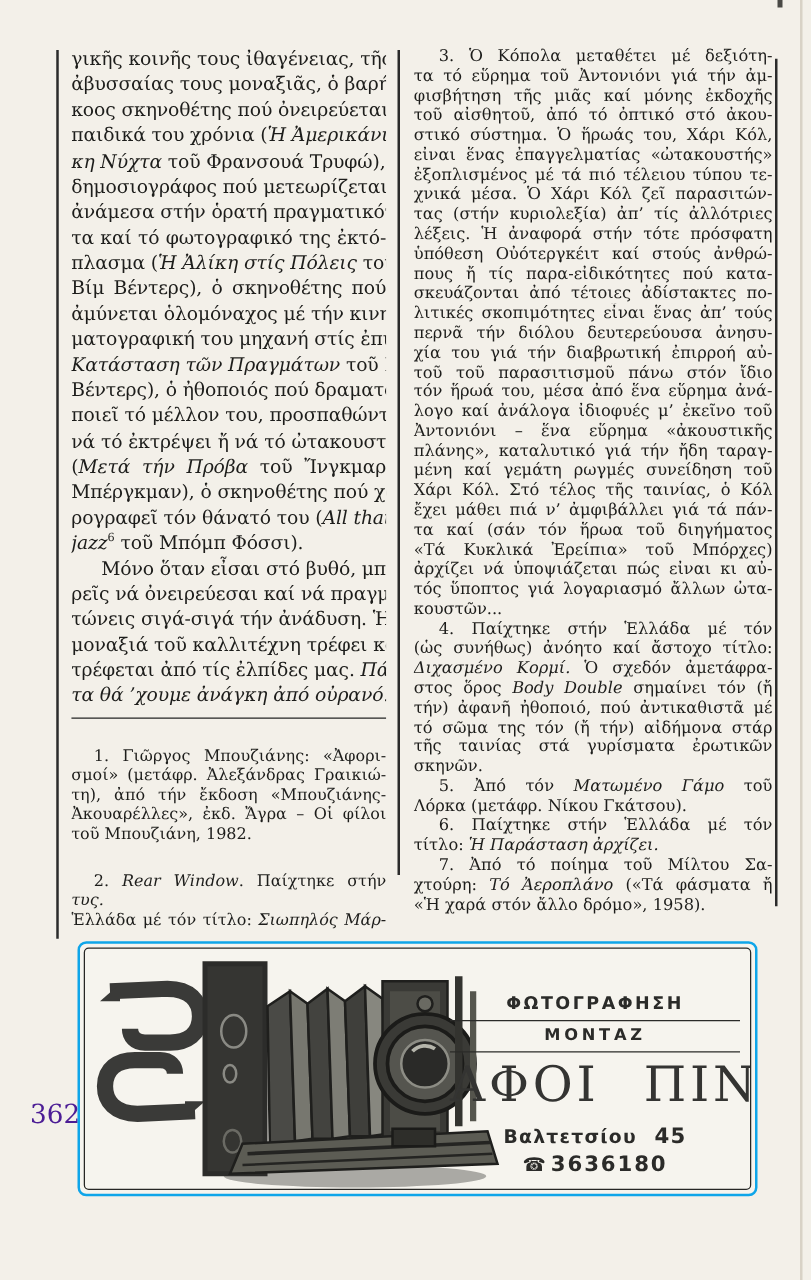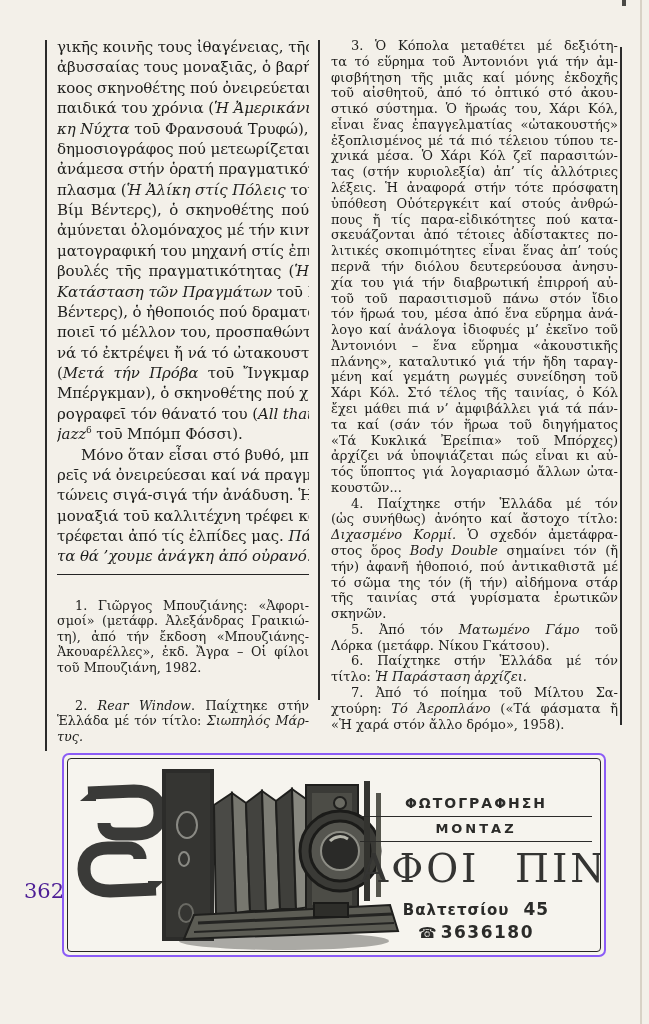--- a/index.html
+++ b/index.html
@@ -25,21 +25,21 @@
   .right-lines .tl{font-size:13px;line-height:15.78px;}
   .right-lines .tl.ind{padding-left:20px;}
   i{font-style:italic;}
   sup{font-size:9px;line-height:0;vertical-align:super;}
   .fn-rule{height:0;border-top:1.6px solid #242424;margin:7px 0 5px 0;width:100%;}
 
   .page-number{position:absolute;left:24px;top:879px;font-size:21px;color:#4c1d95;}
 
   
   .ad-box{position:absolute;left:62px;top:753px;width:540px;height:200px;
-    border:2px solid #8b5cf6;border-radius:7px;background:#f6f4ee;}
+    border:2px solid #0ea5e9;border-radius:7px;background:#f6f4ee;}
   .ad-inner{position:absolute;left:3px;top:3px;right:3px;bottom:3px;
     border:1.5px solid #262624;border-radius:4px;overflow:hidden;}
   .ad-logo{position:absolute;left:8px;top:18px;}
   .ad-camera{position:absolute;left:86px;top:4px;}
   .ad-text{position:absolute;left:292px;top:36px;width:232px;text-align:center;
     font-family:"DejaVu Sans","Liberation Sans",sans-serif;color:#2b2b29;}
   .ad-line1{font-size:14px;font-weight:bold;letter-spacing:2px;}
   .ad-hr{border:none;border-top:1.6px solid #2b2b29;margin:5px 0 4px 0;}
   .ad-line2{font-size:13px;font-weight:bold;letter-spacing:3px;}
   .ad-brand{font-family:"DejaVu Serif",serif;font-weight:normal;font-size:39px;
@@ -62,25 +62,25 @@
 
 <div class="col" style="left:57px;top:37px;width:252px;">
   <div class="main-lines">
       <div class="tl"><span>γικῆς κοινῆς τους ἰθαγένειας, τῆς</span></div>
       <div class="tl"><span>ἀβυσσαίας τους μοναξιᾶς, ὁ βαρή-</span></div>
       <div class="tl"><span>κοος σκηνοθέτης πού ὀνειρεύεται τά</span></div>
       <div class="tl"><span>παιδικά του χρόνια (</span><i>Ἡ Ἀμερικάνι-</i></div>
       <div class="tl"><i>κη Νύχτα</i><span> τοῦ Φρανσουά Τρυφώ), ὁ</span></div>
       <div class="tl"><span>δημοσιογράφος πού μετεωρίζεται</span></div>
       <div class="tl"><span>ἀνάμεσα στήν ὁρατή πραγματικότη-</span></div>
+      <div class="tl"><span>τα καί τό φωτογραφικό της ἐκτό-</span></div>
       <div class="tl"><span>πλασμα (</span><i>Ἡ Ἀλίκη στίς Πόλεις</i><span> τοῦ</span></div>
       <div class="tl"><span>Βίμ Βέντερς), ὁ σκηνοθέτης πού</span></div>
       <div class="tl"><span>ἀμύνεται ὁλομόναχος μέ τήν κινη-</span></div>
       <div class="tl"><span>ματογραφική του μηχανή στίς ἐπι-</span></div>
-      <div class="tl"><span>βουλές τῆς πραγματικότητας (</span><i>Ἡ</i></div>
       <div class="tl"><i>Κατάσταση τῶν Πραγμάτων</i><span> τοῦ Βίμ</span></div>
       <div class="tl"><span>Βέντερς), ὁ ἠθοποιός πού δραματο-</span></div>
       <div class="tl"><span>ποιεῖ τό μέλλον του, προσπαθώντας</span></div>
       <div class="tl"><span>νά τό ἐκτρέψει ἤ νά τό ὠτακουστής</span></div>
       <div class="tl"><span>(</span><i>Μετά τήν Πρόβα</i><span> τοῦ Ἴνγκμαρ</span></div>
       <div class="tl"><span>Μπέργκμαν), ὁ σκηνοθέτης πού χο-</span></div>
       <div class="tl"><span>ρογραφεῖ τόν θάνατό του (</span><i>All that</i></div>
       <div class="tl end"><i>jazz</i><sup>6</sup><span> τοῦ Μπόμπ Φόσσι).</span></div>
       <div class="tl ind"><span>Μόνο ὅταν εἶσαι στό βυθό, μπο-</span></div>
       <div class="tl"><span>ρεῖς νά ὀνειρεύεσαι καί νά πραγμα-</span></div>
@@ -90,22 +90,22 @@
       <div class="tl end"><i>τα θά ’χουμε ἀνάγκη ἀπό οὐρανό.</i></div>
     </div>
   <div class="fn-rule"></div>
   <div class="fn-lines">
       <div class="tl ind"><span>1. Γιῶργος Μπουζιάνης: «Ἀφορι-</span></div>
       <div class="tl"><span>σμοί» (μετάφρ. Ἀλεξάνδρας Γραικιώ-</span></div>
       <div class="tl"><span>τη), ἀπό τήν ἔκδοση «Μπουζιάνης-</span></div>
       <div class="tl"><span>Ἀκουαρέλλες», ἐκδ. Ἄγρα – Οἱ φίλοι</span></div>
       <div class="tl end"><span>τοῦ Μπουζιάνη, 1982.</span></div>
       <div class="tl ind"><span>2. </span><i>Rear Window</i><span>. Παίχτηκε στήν</span></div>
+      <div class="tl end"><i>τυς.</i></div>
       <div class="tl"><span>Ἑλλάδα μέ τόν τίτλο: </span><i>Σιωπηλός Μάρ-</i></div>
-      <div class="tl end"><i>τυς.</i></div>
     </div>
 </div>
 
 <div class="col right-lines" style="left:331px;top:38px;width:287px;">
     <div class="tl ind"><span>3. Ὁ Κόπολα μεταθέτει μέ δεξιότη-</span></div>
     <div class="tl"><span>τα τό εὕρημα τοῦ Ἀντονιόνι γιά τήν ἀμ-</span></div>
     <div class="tl"><span>φισβήτηση τῆς μιᾶς καί μόνης ἐκδοχῆς</span></div>
     <div class="tl"><span>τοῦ αἰσθητοῦ, ἀπό τό ὀπτικό στό ἀκου-</span></div>
     <div class="tl"><span>στικό σύστημα. Ὁ ἥρωάς του, Χάρι Κόλ,</span></div>
     <div class="tl"><span>εἶναι ἕνας ἐπαγγελματίας «ὠτακουστής»</span></div>

